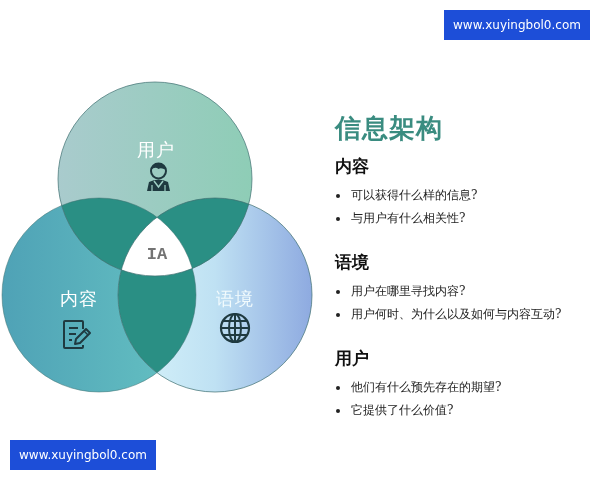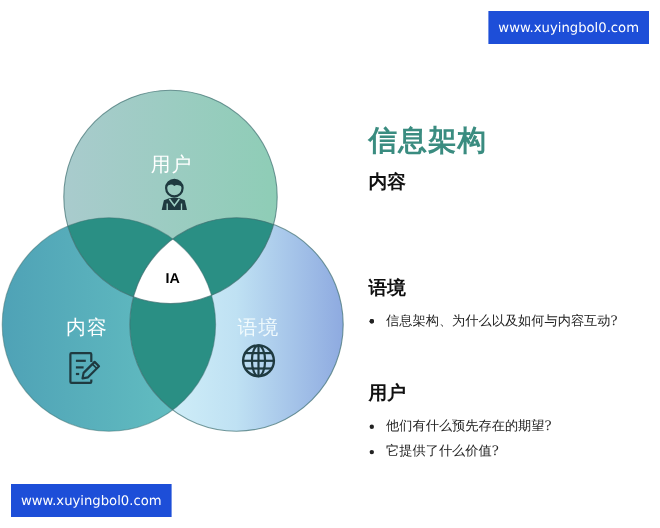--- a/index.html
+++ b/index.html
@@ -45,24 +45,24 @@
     }
     #label-user { left: 137px; top: 140px; }
     #label-content { left: 60px; top: 289px; }
     #label-context { left: 216px; top: 289px; color: #f2fbfd; }
     #ia-label {
       position: absolute;
       left: 144px;
       top: 245px;
       width: 26px;
       text-align: center;
-      font-family: Liberation Sans, sans-serif;
+      font-family: Liberation Mono, monospace;
       font-weight: bold;
-      font-size: 13px;
-      color: #000000;
+      font-size: 17px;
+      color: #737373;
     }
 
     .panel {
       position: absolute;
       left: 335px;
       top: 68px;
       width: 260px;
       margin-top: 43px;
     }
     .panel-title {
@@ -201,27 +201,31 @@
   <div id="label-content" class="circle-label">内容</div>
   <div id="label-context" class="circle-label">语境</div>
   <div id="ia-label">IA</div>
 </div>
 
 <div class="panel">
   <h1 class="panel-title">信息架构</h1>
 
   <div id="section-content" class="section">
     <h2 class="section-heading">内容</h2>
+    <ul class="bullets">
+      <li><span class="dot"></span><span>可以获得什么样的信息?</span></li>
+      <li><span class="dot"></span><span>与用户有什么相关性?</span></li>
+    </ul>
   </div>
 
   <div id="section-context" class="section">
     <h2 class="section-heading">语境</h2>
     <ul class="bullets">
-      <li><span class="dot"></span></li>
-      <li><span class="dot"></span><span>信息架构、为什么以及如何与内容互动?</span></li>
+      <li><span class="dot"></span><span>用户在哪里寻找内容?</span></li>
+      <li><span class="dot"></span><span>用户何时、为什么以及如何与内容互动?</span></li>
     </ul>
   </div>
 
   <div id="section-users" class="section">
     <h2 class="section-heading">用户</h2>
     <ul class="bullets">
       <li><span class="dot"></span><span>他们有什么预先存在的期望?</span></li>
       <li><span class="dot"></span><span>它提供了什么价值?</span></li>
     </ul>
   </div>

